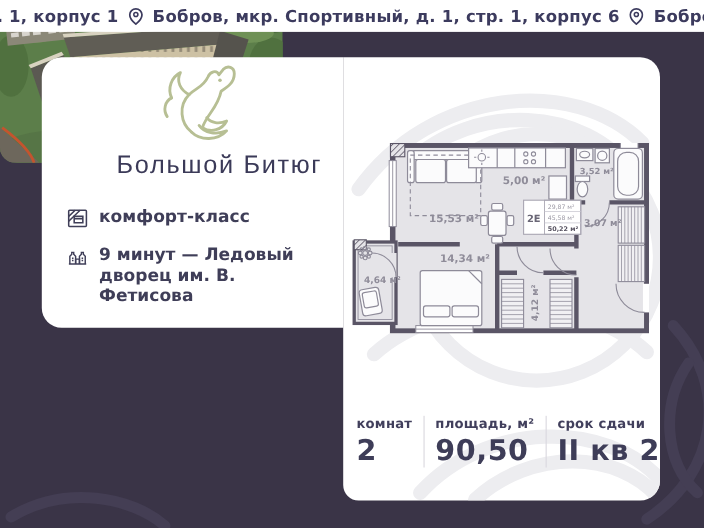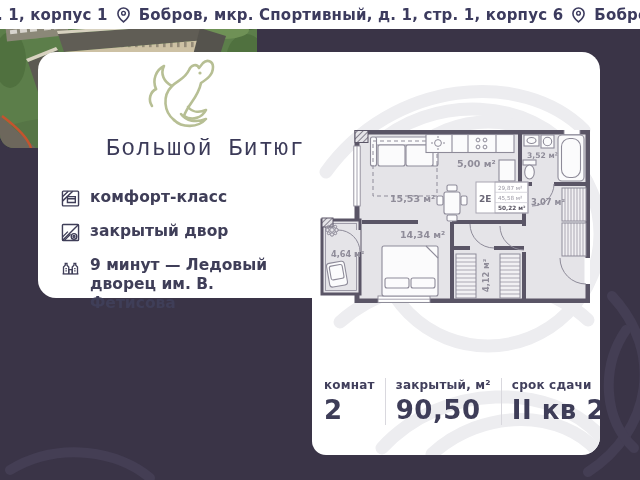--- a/index.html
+++ b/index.html
@@ -15,21 +15,21 @@
 
   
   .card{position:absolute;background:#ffffff;}
   #card-brand{left:38px;top:52px;width:274px;height:246px;border-radius:18px 0 0 18px;}
   #card-plan{left:312px;top:52px;width:288px;height:403px;border-radius:0 18px 18px 14px;overflow:hidden;}
   #photo-card{left:38px;top:307px;width:257px;height:148px;border-radius:14px;overflow:hidden;}
 
   
   .logo-wrap{position:absolute;left:84px;top:6px;width:140px;height:76px;}
   .brand-name{position:absolute;left:2px;top:84px;width:300px;text-align:left;padding-left:66px;box-sizing:border-box;
-              font-family:Liberation Mono, monospace;font-size:23px;color:#3b3a58;letter-spacing:1.5px;}
+              font-family:Liberation Sans, sans-serif;font-size:23px;color:#3b3a58;letter-spacing:1.5px;}
   .features{position:absolute;left:22px;top:120px;width:244px;display:flex;flex-direction:column;gap:13px;margin-top:16px;}
   .feature{display:flex;align-items:flex-start;gap:9px;font-size:15.5px;font-weight:600;color:#3f3e58;line-height:19px;}
   .feature svg{flex:0 0 auto;margin-top:0px;}
 
   
   .params{position:absolute;left:10px;top:326px;display:flex;align-items:stretch;}
   .param{display:flex;flex-direction:column;justify-content:flex-start;padding:0 10px;}
   .param:first-child{padding-left:2px;}
   .param + .param{border-left:1.5px solid #d9d8de;}
   .param .lab{font-size:12px;font-weight:600;color:#413f5c;letter-spacing:.2px;margin-bottom:3px;white-space:nowrap;}
@@ -89,32 +89,20 @@
           <g fill="none" stroke="#3f3e58" stroke-width="1.6">
             <rect x="2.8" y="3.6" width="18.4" height="16.8" rx="1"></rect>
             <path d="M2.8,10 L9.5,3.6 M2.8,15 L14.6,3.6"></path>
             <path d="M8.5,16.5 h9 v-4.2 h-9 z M8.5,12.3 v-2.4 h9 v2.4"></path>
           </g>
         </svg>
         <span>комфорт-класс</span>
       </div>
       <div class="feature">
         <svg width="21" height="21" viewBox="0 0 24 24">
-          <g fill="none" stroke="#3f3e58" stroke-width="1.6">
-            <rect x="2.8" y="2.8" width="18.4" height="18.4" rx="1"></rect>
-            <path d="M21.2,2.8 L2.8,21.2"></path>
-            <path d="M5,21 L12,14 M3,17 L9,11"></path>
-            <circle cx="16" cy="16.5" r="3.2"></circle>
-            <circle cx="16" cy="16.5" r="1.1"></circle>
-          </g>
-        </svg>
-        <span>закрытый двор</span>
-      </div>
-      <div class="feature">
-        <svg width="21" height="21" viewBox="0 0 24 24">
           <g fill="none" stroke="#3f3e58" stroke-width="1.5">
             <path d="M3,20.5 h18"></path>
             <path d="M4,20.5 v-8 l2,-2 v-2 h2 v2 l2,2 v8"></path>
             <path d="M14,20.5 v-8 l2,-2 v-2 h2 v2 l2,2 v8"></path>
             <path d="M10,20.5 v-5 h4 v5"></path>
             <path d="M6.2,14.5 h1.6 M16.2,14.5 h1.6 M6.2,17 h1.6 M16.2,17 h1.6"></path>
           </g>
         </svg>
         <span>9 минут — Ледовый дворец им. В. Фетисова</span>
       </div>
@@ -277,21 +265,21 @@
         <text x="22" y="28.2" font-family="DejaVu Sans, sans-serif" font-size="5.8" font-weight="700" fill="#55515f">50,22 м²</text>
       </g>
     </svg>
 
     <div class="params">
       <div class="param">
         <span class="lab">комнат</span>
         <span class="val">2</span>
       </div>
       <div class="param">
-        <span class="lab">закрытый, м²</span>
+        <span class="lab">площадь, м²</span>
         <span class="val">90,50</span>
       </div>
       <div class="param">
         <span class="lab">срок сдачи</span>
         <span class="val">II кв 2028</span>
       </div>
     </div>
   </div>
 
   <div id="photo-card">

